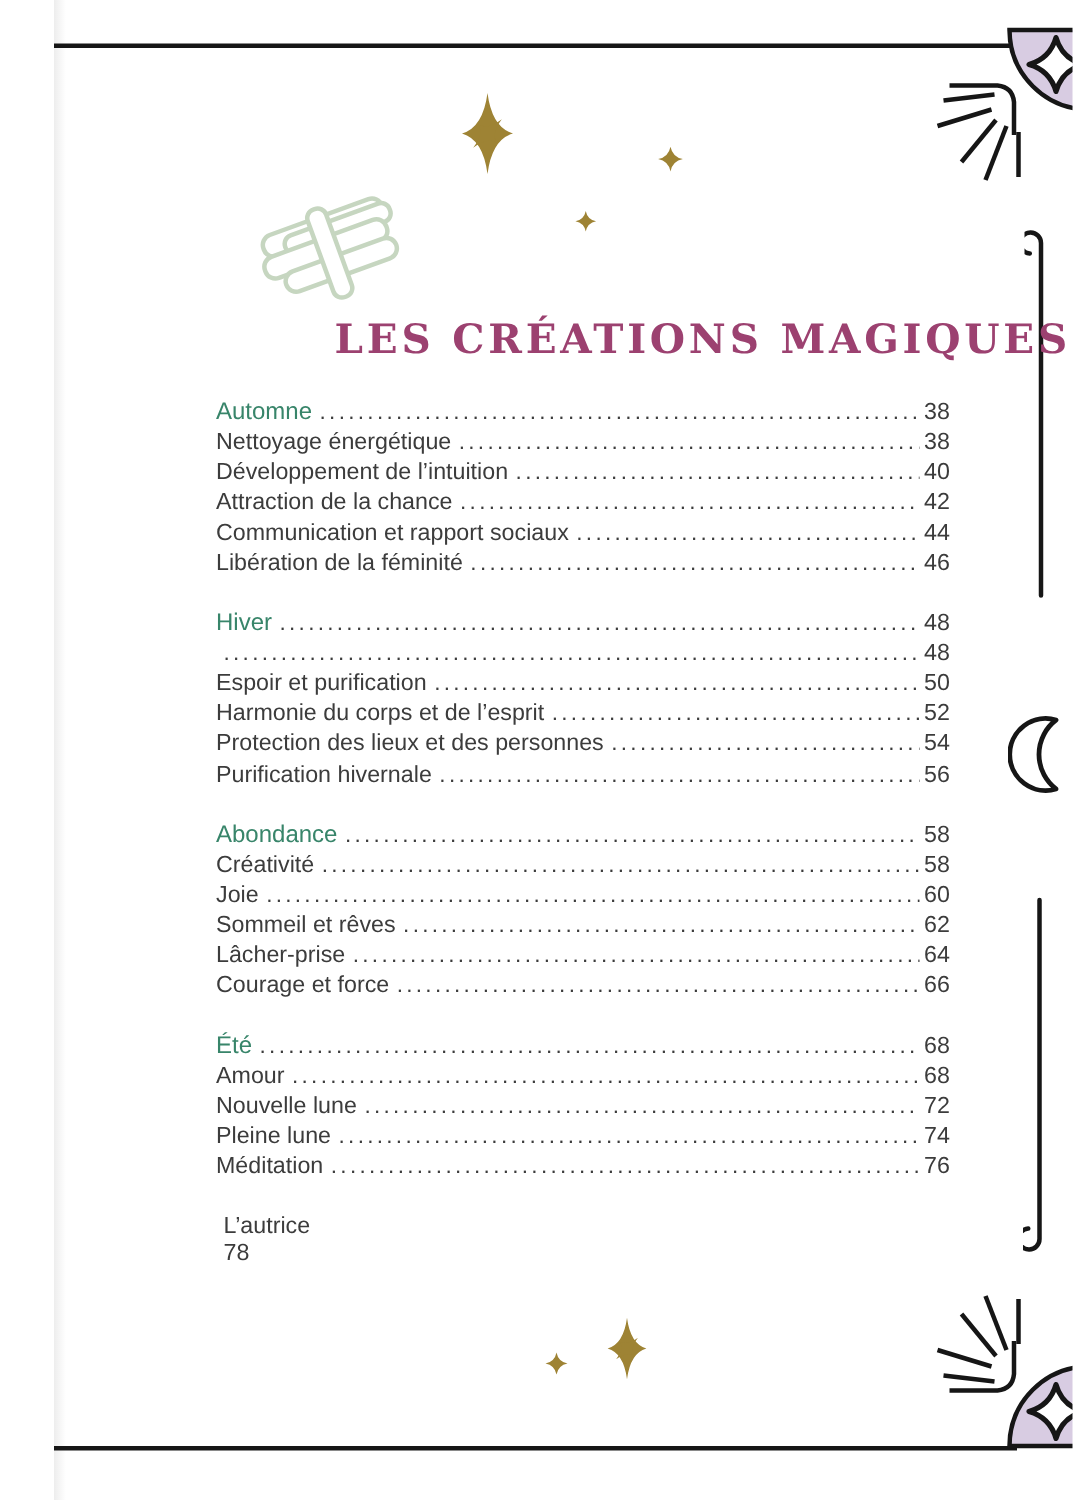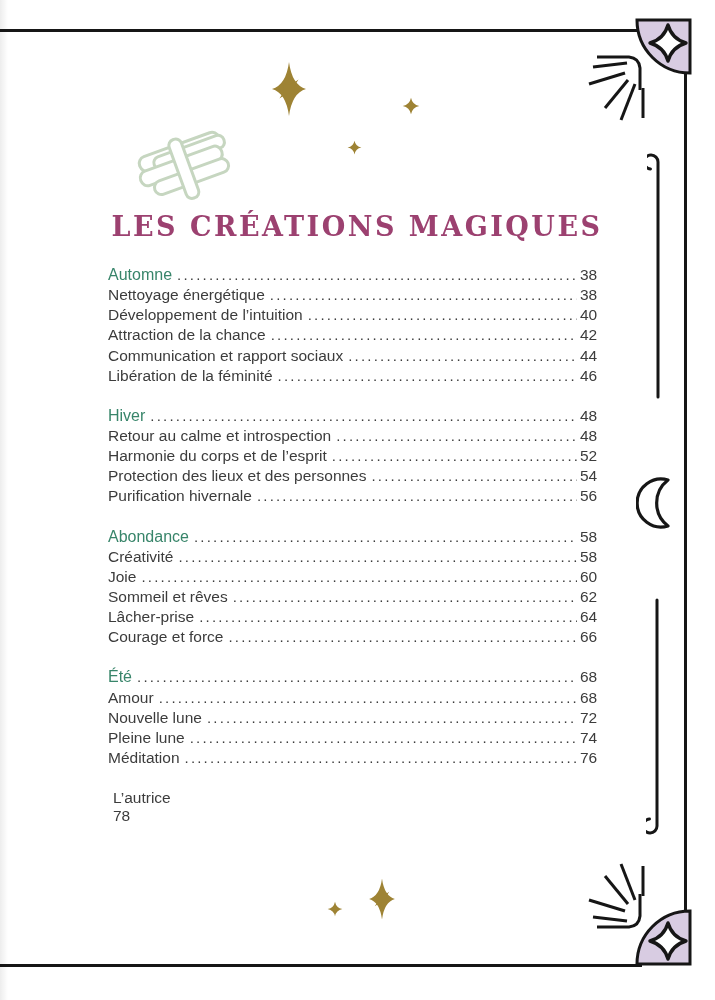--- a/index.html
+++ b/index.html
@@ -9,31 +9,31 @@
     --c-gold:#9e8334;
     --c-sage:#c6d6c0;
     --c-lavender:#d8cce2;
     --c-line:#161616;
   }
   html,body{margin:0;padding:0;}
   body{width:715px;height:1000px;background:#ffffff;overflow:hidden;
        font-family:"Liberation Sans",sans-serif;}
   .page{position:relative;width:715px;height:1000px;background:#ffffff;}
 
-  .abs{position:absolute;}
+  .abs{position:absolute;margin-left:36px;}
 
   
   .border-top   {left:0;   top:29;  width:642px;height:3px;background:var(--c-line);top:29px;}
   .border-bottom{left:0;   top:964px;width:642px;height:3px;background:var(--c-line);}
   .border-right {left:684px;top:71px;width:3px;  height:842px;background:var(--c-line);}
   .edge-shadow  {left:0;top:0;width:8px;height:1000px;
                  background:linear-gradient(90deg,rgba(0,0,0,0.07),rgba(0,0,0,0));}
 
   
-  .page-title{left:0;top:211px;width:714px;text-align:center;
+  .page-title{left:0;top:211px;width:714px;text-align:right;
               font-family:"DejaVu Serif",serif;font-weight:700;
               font-size:27px;letter-spacing:2.5px;color:var(--c-title);}
 
   
   .toc{left:108px;top:266px;width:498px;color:var(--c-text);}
   .toc-section{margin-bottom:20px;}
   .toc-row{display:flex;align-items:baseline;height:20.15px;font-size:15.5px;}
   .toc-row.season .toc-label{color:var(--c-season);font-size:16px;}
   .toc-label{white-space:nowrap;}
   .dots{flex:1;overflow:hidden;white-space:nowrap;margin:0 3px 0 5px;}
@@ -174,23 +174,27 @@
           <span class="toc-page">46</span>
         </div>
       </div>
       <div class="toc-section">
         <div class="toc-row season">
           <span class="toc-label">Hiver</span>
           <span class="dots"></span>
           <span class="toc-page">48</span>
         </div>
         <div class="toc-row">
-          <span class="toc-label">Retour au calme et introspection</span>
           <span class="dots"></span>
           <span class="toc-page">48</span>
+        </div>
+        <div class="toc-row">
+          <span class="toc-label">Espoir et purification</span>
+          <span class="dots"></span>
+          <span class="toc-page">50</span>
         </div>
         <div class="toc-row">
           <span class="toc-label">Harmonie du corps et de l’esprit</span>
           <span class="dots"></span>
           <span class="toc-page">52</span>
         </div>
         <div class="toc-row">
           <span class="toc-label">Protection des lieux et des personnes</span>
           <span class="dots"></span>
           <span class="toc-page">54</span>

